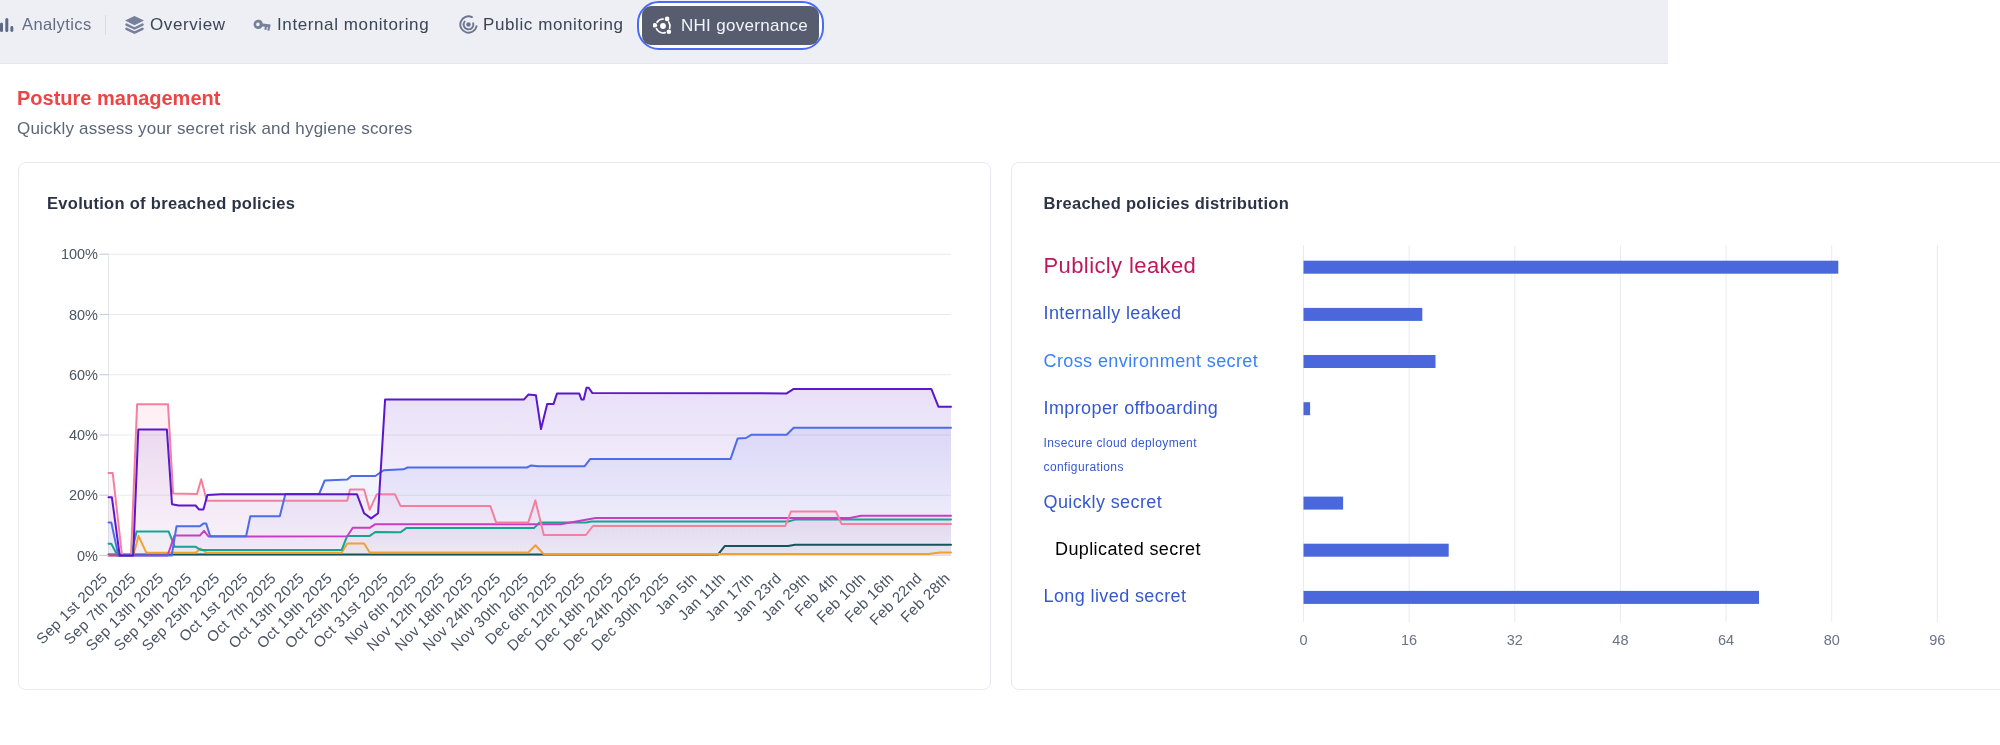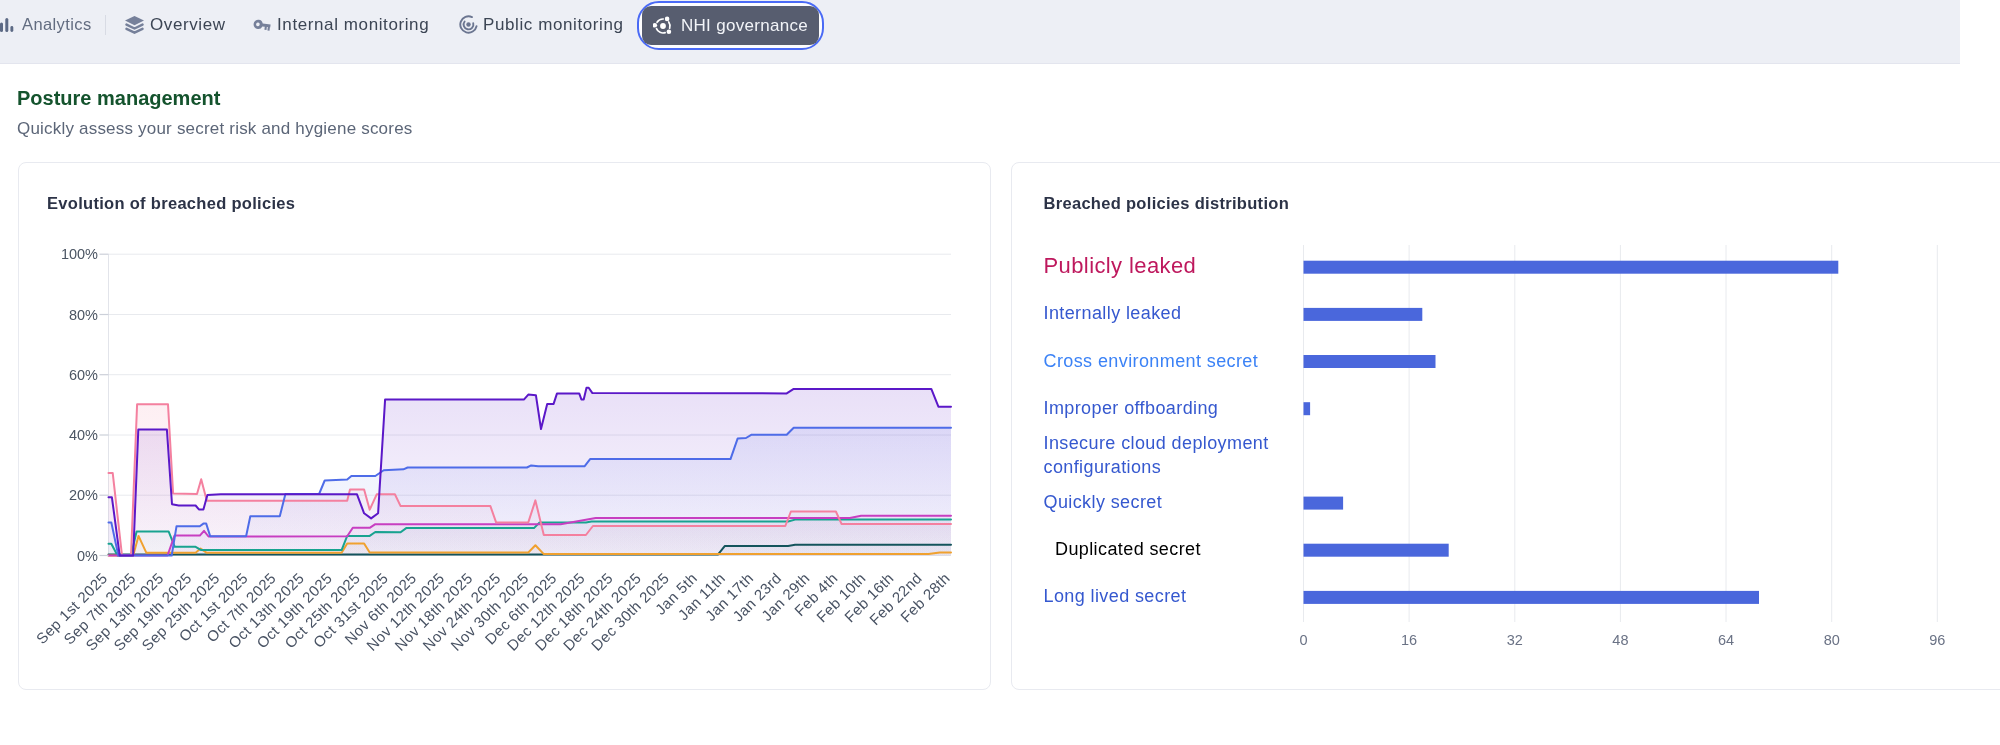--- a/index.html
+++ b/index.html
@@ -1,15 +1,15 @@
 <!DOCTYPE html>
 <html><head><meta charset="utf-8"><style>
 *{margin:0;padding:0;box-sizing:border-box}
 body{width:2000px;height:745px;background:#ffffff;font-family:"Liberation Sans",sans-serif;position:relative;overflow:hidden}
-.nav{position:absolute;left:0;top:0;width:1960px;height:64px;background:#edeff5;border-bottom:1px solid #e3e5ee}
+.nav{position:absolute;left:0;top:0;width:1668px;height:64px;background:#edeff5;border-bottom:1px solid #e3e5ee}
 .nitem{position:absolute;font-size:17px;font-weight:500;color:#3c4554;top:15px;letter-spacing:0.6px}
 .card{position:absolute;background:#fff;border:1px solid #e8eaf0;border-radius:8px;top:162px;height:528px}
 .ctitle{position:absolute;font-size:16.5px;font-weight:700;color:#2c3347;letter-spacing:0.3px}
 </style></head><body>
 <div class="nav">
 <svg width="15" height="14" viewBox="0 0 15 14" style="position:absolute;left:0px;top:18px">
       <g fill="#5d6a85">
         <rect x="0" y="4.6" width="3" height="9.4" rx="1.5"></rect>
         <rect x="5.3" y="0" width="3" height="14" rx="1.5"></rect>
         <rect x="10.4" y="8" width="2.9" height="6" rx="1.45"></rect>
@@ -47,21 +47,21 @@
             <circle cx="10" cy="10" r="2.9"></circle>
             <circle cx="14.10" cy="2.90" r="2.3"></circle>
             <circle cx="1.83" cy="9.29" r="2.3"></circle>
             <circle cx="15.90" cy="15.70" r="2.3"></circle>
           </g>
         </svg>
         <span>NHI governance</span>
       </div>
 </div>
 </div>
-<div style="position:absolute;left:17px;top:87px;font-size:20px;font-weight:700;color:#14532d">Posture management</div>
+<div style="position:absolute;left:17px;top:87px;font-size:20px;font-weight:700;color:#ef4444">Posture management</div>
 <div style="position:absolute;left:17px;top:119px;font-size:17px;letter-spacing:0.2px;color:#5c6678">Quickly assess your secret risk and hygiene scores</div>
 <div class="card" style="left:18px;width:973px">
   <div class="ctitle" style="left:28px;top:31px">Evolution of breached policies</div>
   <svg width="973" height="526" viewBox="18 162 973 526" style="position:absolute;left:0;top:0">
       <defs>
         <linearGradient id="gpurple" x1="0" y1="253.2" x2="0" y2="554.5" gradientUnits="userSpaceOnUse">
           <stop offset="0" stop-color="#5b18c8" stop-opacity="0.22"></stop>
           <stop offset="1" stop-color="#5b18c8" stop-opacity="0.03"></stop>
         </linearGradient>
         <linearGradient id="gblue" x1="0" y1="253.2" x2="0" y2="554.5" gradientUnits="userSpaceOnUse">
@@ -177,16 +177,16 @@
       <text x="1513.8" y="644" text-anchor="middle" font-size="14.5" fill="#6a7285" font-family="Liberation Sans, sans-serif">32</text>
       <text x="1619.4" y="644" text-anchor="middle" font-size="14.5" fill="#6a7285" font-family="Liberation Sans, sans-serif">48</text>
       <text x="1725.0" y="644" text-anchor="middle" font-size="14.5" fill="#6a7285" font-family="Liberation Sans, sans-serif">64</text>
       <text x="1830.7" y="644" text-anchor="middle" font-size="14.5" fill="#6a7285" font-family="Liberation Sans, sans-serif">80</text>
       <text x="1936.3" y="644" text-anchor="middle" font-size="14.5" fill="#6a7285" font-family="Liberation Sans, sans-serif">96</text>
     </svg>
   <div style="position:absolute;left:31.5px;top:91px;font-size:22px;font-weight:500;color:#be185d;line-height:24px;letter-spacing:0.4px">Publicly leaked</div>
     <div style="position:absolute;left:31.5px;top:138px;font-size:18px;font-weight:500;color:#3558cf;line-height:24px;letter-spacing:0.4px">Internally leaked</div>
     <div style="position:absolute;left:31.5px;top:186px;font-size:18px;font-weight:500;color:#3b82f6;line-height:24px;letter-spacing:0.4px">Cross environment secret</div>
     <div style="position:absolute;left:31.5px;top:233px;font-size:18px;font-weight:500;color:#3558cf;line-height:24px;letter-spacing:0.4px">Improper offboarding</div>
-    <div style="position:absolute;left:31.5px;top:268px;font-size:18px;font-weight:500;color:#3558cf;line-height:24px;letter-spacing:0.4px">Insecure cloud deployment<br>configurations</div>
+    <div style="position:absolute;left:31.5px;top:268px;font-size:12px;font-weight:500;color:#3558cf;line-height:24px;letter-spacing:0.4px">Insecure cloud deployment<br>configurations</div>
     <div style="position:absolute;left:31.5px;top:327px;font-size:18px;font-weight:500;color:#3558cf;line-height:24px;letter-spacing:0.4px">Quickly secret</div>
     <div style="position:absolute;left:43px;top:374px;font-size:18px;font-weight:500;color:#000000;line-height:24px;letter-spacing:0.4px">Duplicated secret</div>
     <div style="position:absolute;left:31.5px;top:421px;font-size:18px;font-weight:500;color:#3558cf;line-height:24px;letter-spacing:0.4px">Long lived secret</div>
 </div>
 </body></html>

